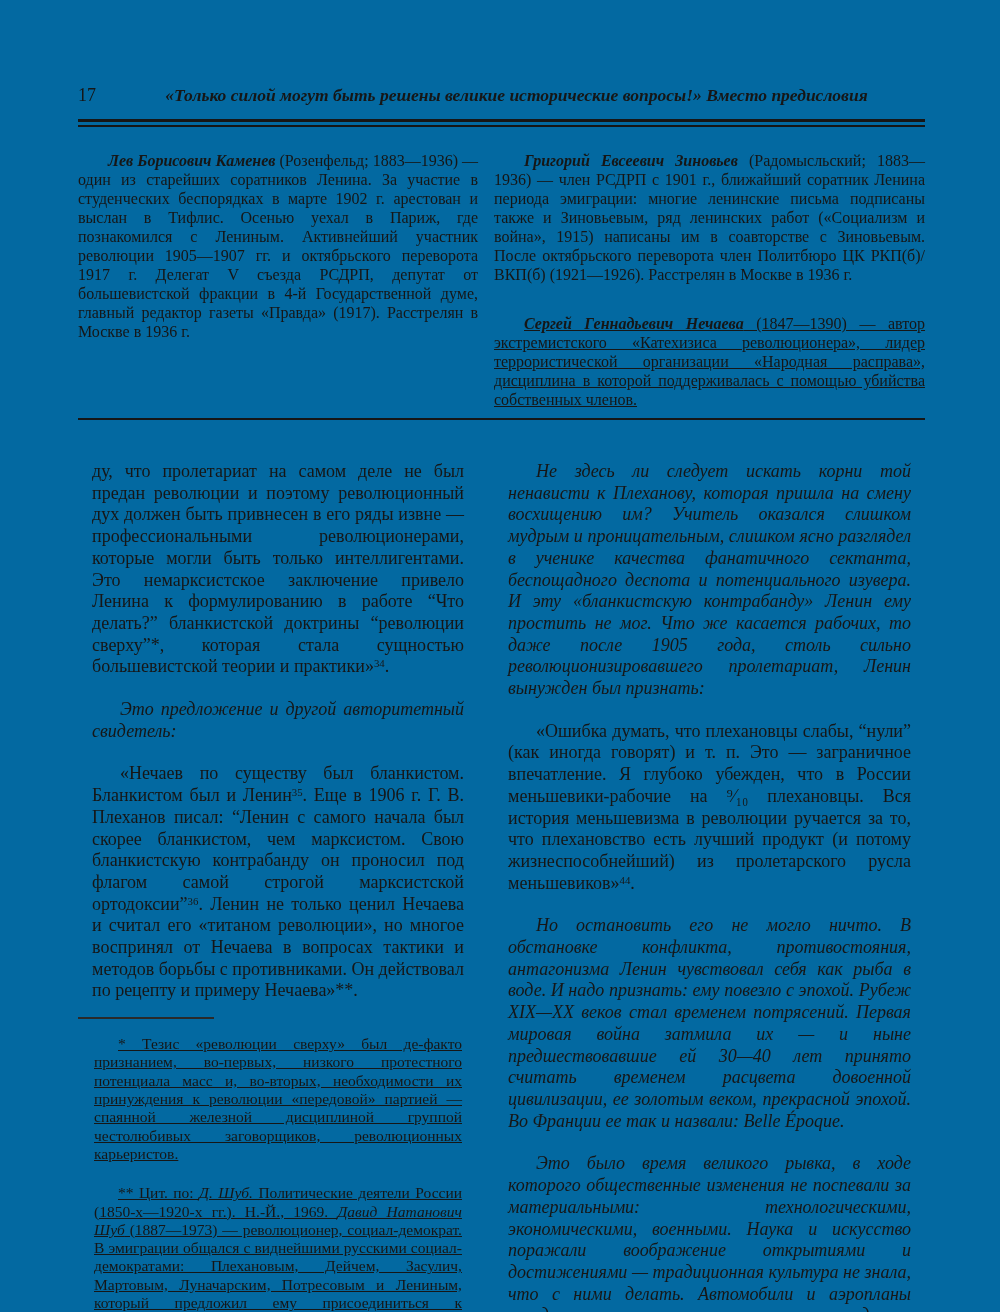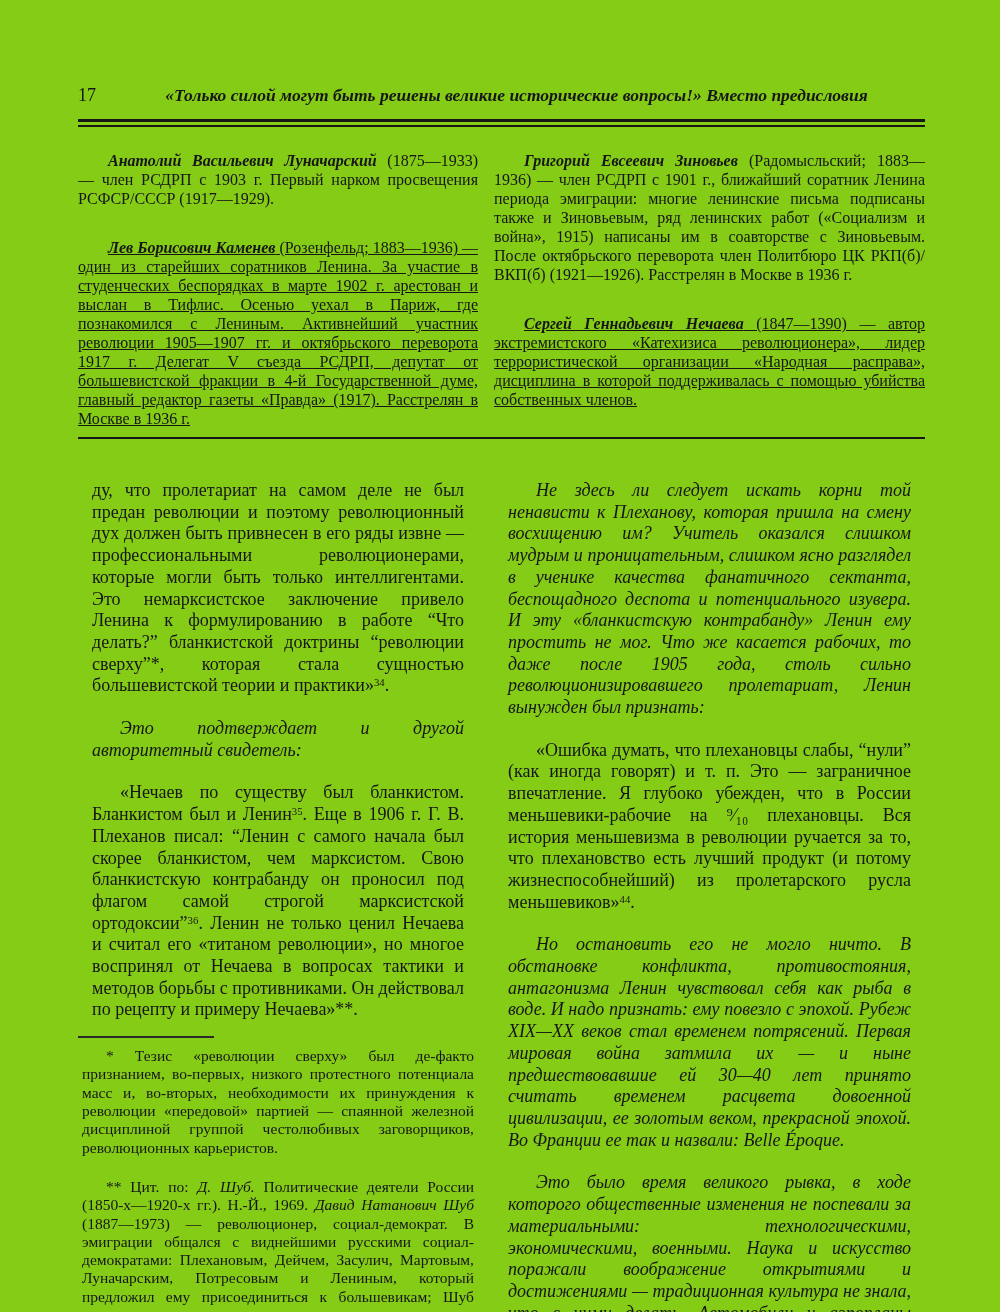--- a/index.html
+++ b/index.html
@@ -1,20 +1,20 @@
 <!DOCTYPE html>
 <html lang="ru"><head>
 <meta charset="utf-8">
 <style>
   html,body{margin:0;padding:0;background:#e8e8e8;}
   .page{
     position:relative;
     width:1000px;height:1312px;
     margin:0 auto;
-    background:#84cc16;
+    background:#0369a1;
     color:#161616;
     box-sizing:border-box;
     padding:84px 75px 40px 78px;
     font-family:"Liberation Serif","DejaVu Serif",serif;
     overflow:hidden;
   }
   
   .hdr{display:flex;align-items:baseline;line-height:22px;}
   .pageno{font-size:18px;flex:0 0 70px;}
   .runtitle{
@@ -41,52 +41,51 @@
   .main .para + .para{margin-top:21px;}
   .para.noindent{text-indent:0;}
   .para.it{font-style:italic;}
   p{padding:0;}
   .bi{font-weight:bold;font-style:italic;}
   .i{font-style:italic;}
   sup{font-size:0.6em;line-height:0;position:relative;top:-0.45em;vertical-align:baseline;}
   
   .footnotes{margin-top:15px;font-size:15.5px;line-height:18.3px;text-align:justify;}
   .fn-rule{width:136px;border-top:2px solid #2a2a2a;margin-bottom:9px;}
-  .footnotes .para{margin:4px;text-indent:24px;}
+  .footnotes .para{margin:16px;text-indent:24px;text-decoration:underline;}
 </style>
 </head>
 <body>
 
 <div class="page">
 
   <div class="hdr">
     <span class="pageno">17</span>
     <span class="runtitle">«Только силой могут быть решены великие исторические вопросы!» Вместо предисловия</span>
   </div>
 
   <div class="rule-double"></div>
 
   <section class="bio cols">
     <div class="col">
-        <p class="para"><span class="bi">Анатолий Васильевич Луначарский</span><span> (1875—1933) — член РСДРП с 1903 г. Первый нарком просвещения РСФСР/СССР (1917—1929).</span></p>
         <p class="para"><span class="bi">Лев Борисович Каменев</span><span> (Розенфельд; 1883—1936) — один из старейших соратников Ленина. За участие в студенческих беспорядках в марте 1902 г. арестован и выслан в Тифлис. Осенью уехал в Париж, где познакомился с Лениным. Активнейший участник революции 1905—1907 гг. и октябрьского переворота 1917 г. Делегат V съезда РСДРП, депутат от большевистской фракции в 4-й Государственной думе, главный редактор газеты «Правда» (1917). Расстрелян в Москве в 1936 г.</span></p>
       </div>
     <div class="col">
         <p class="para"><span class="bi">Григорий Евсеевич Зиновьев</span><span> (Радомысльский; 1883—1936) — член РСДРП с 1901 г., ближайший соратник Ленина периода эмиграции: многие ленинские письма подписаны также и Зиновьевым, ряд ленинских работ («Социализм и война», 1915) написаны им в соавторстве с Зиновьевым. После октябрьского переворота член Политбюро ЦК РКП(б)/ВКП(б) (1921—1926). Расстрелян в Москве в 1936 г.</span></p>
         <p class="para"><span class="bi">Сергей Геннадьевич Нечаева</span><span> (1847—1390) — автор экстремистского «Катехизиса революционера», лидер террористической организации «Народная расправа», дисциплина в которой поддерживалась с помощью убийства собственных членов.</span></p>
       </div>
   </section>
 
   <div class="rule-single"></div>
 
   <section class="main cols">
     <div class="col">
       <div>
           <p class="para noindent"><span>ду, что пролетариат на самом деле не был предан революции и поэтому революционный дух должен быть привнесен в его ряды извне — профессиональными революционерами, которые могли быть только интеллигентами. Это немарксистское заключение привело Ленина к формулированию в работе “Что делать?” бланкистской доктрины “революции сверху”*, которая стала сущностью большевистской теории и практики»</span><sup>34</sup><span>.</span></p>
-          <p class="para it"><span>Это подтверждает и другой авторитетный свидетель:</span></p>
+          <p class="para it"><span>Это предложение и другой авторитетный свидетель:</span></p>
           <p class="para"><span>«Нечаев по существу был бланкистом. Бланкистом был и Ленин</span><sup>35</sup><span>. Еще в 1906 г. Г. В. Плеханов писал: “Ленин с самого начала был скорее бланкистом, чем марксистом. Свою бланкистскую контрабанду он проносил под флагом самой строгой марксистской ортодоксии”</span><sup>36</sup><span>. Ленин не только ценил Нечаева и считал его «титаном революции», но многое воспринял от Нечаева в вопросах тактики и методов борьбы с противниками. Он действовал по рецепту и примеру Нечаева»**.</span></p>
         </div>
       <div class="footnotes">
         <div class="fn-rule"></div>
         <div>
             <p class="para"><span>* Тезис «революции сверху» был де-факто признанием, во-первых, низкого протестного потенциала масс и, во-вторых, необходимости их принуждения к революции «передовой» партией — спаянной железной дисциплиной группой честолюбивых заговорщиков, революционных карьеристов.</span></p>
             <p class="para"><span>** Цит. по: </span><span class="i">Д. Шуб.</span><span> Политические деятели России (1850-х—1920-х гг.). Н.-Й., 1969. </span><span class="i">Давид Натанович Шуб</span><span> (1887—1973) — революционер, социал-демократ. В эмиграции общался с виднейшими русскими социал-демократами: Плехановым, Дейчем, Засулич, Мартовым, Луначарским, Потресовым и Лениным, который предложил ему присоединиться к большевикам; Шуб предложение отклонил.</span></p>
           </div>
       </div>
     </div>

